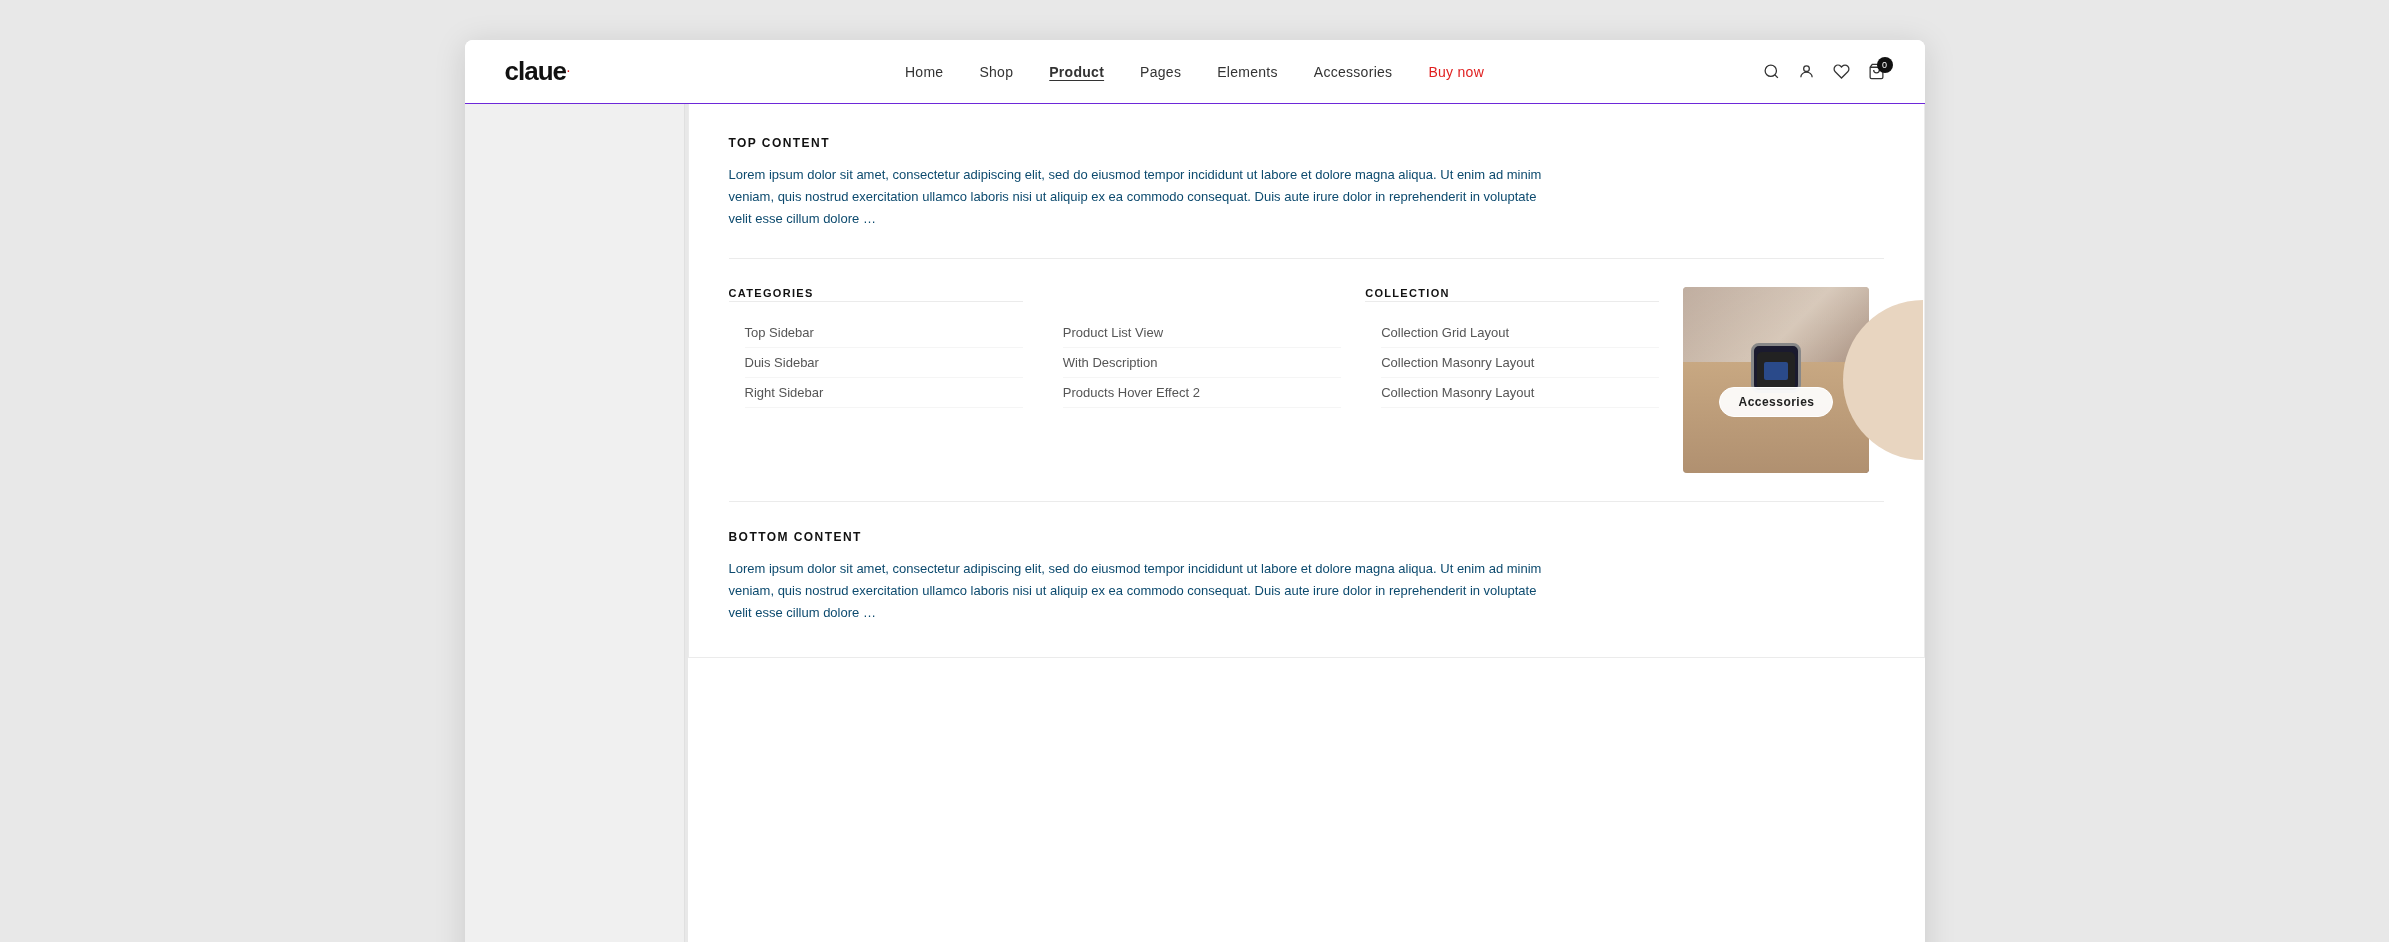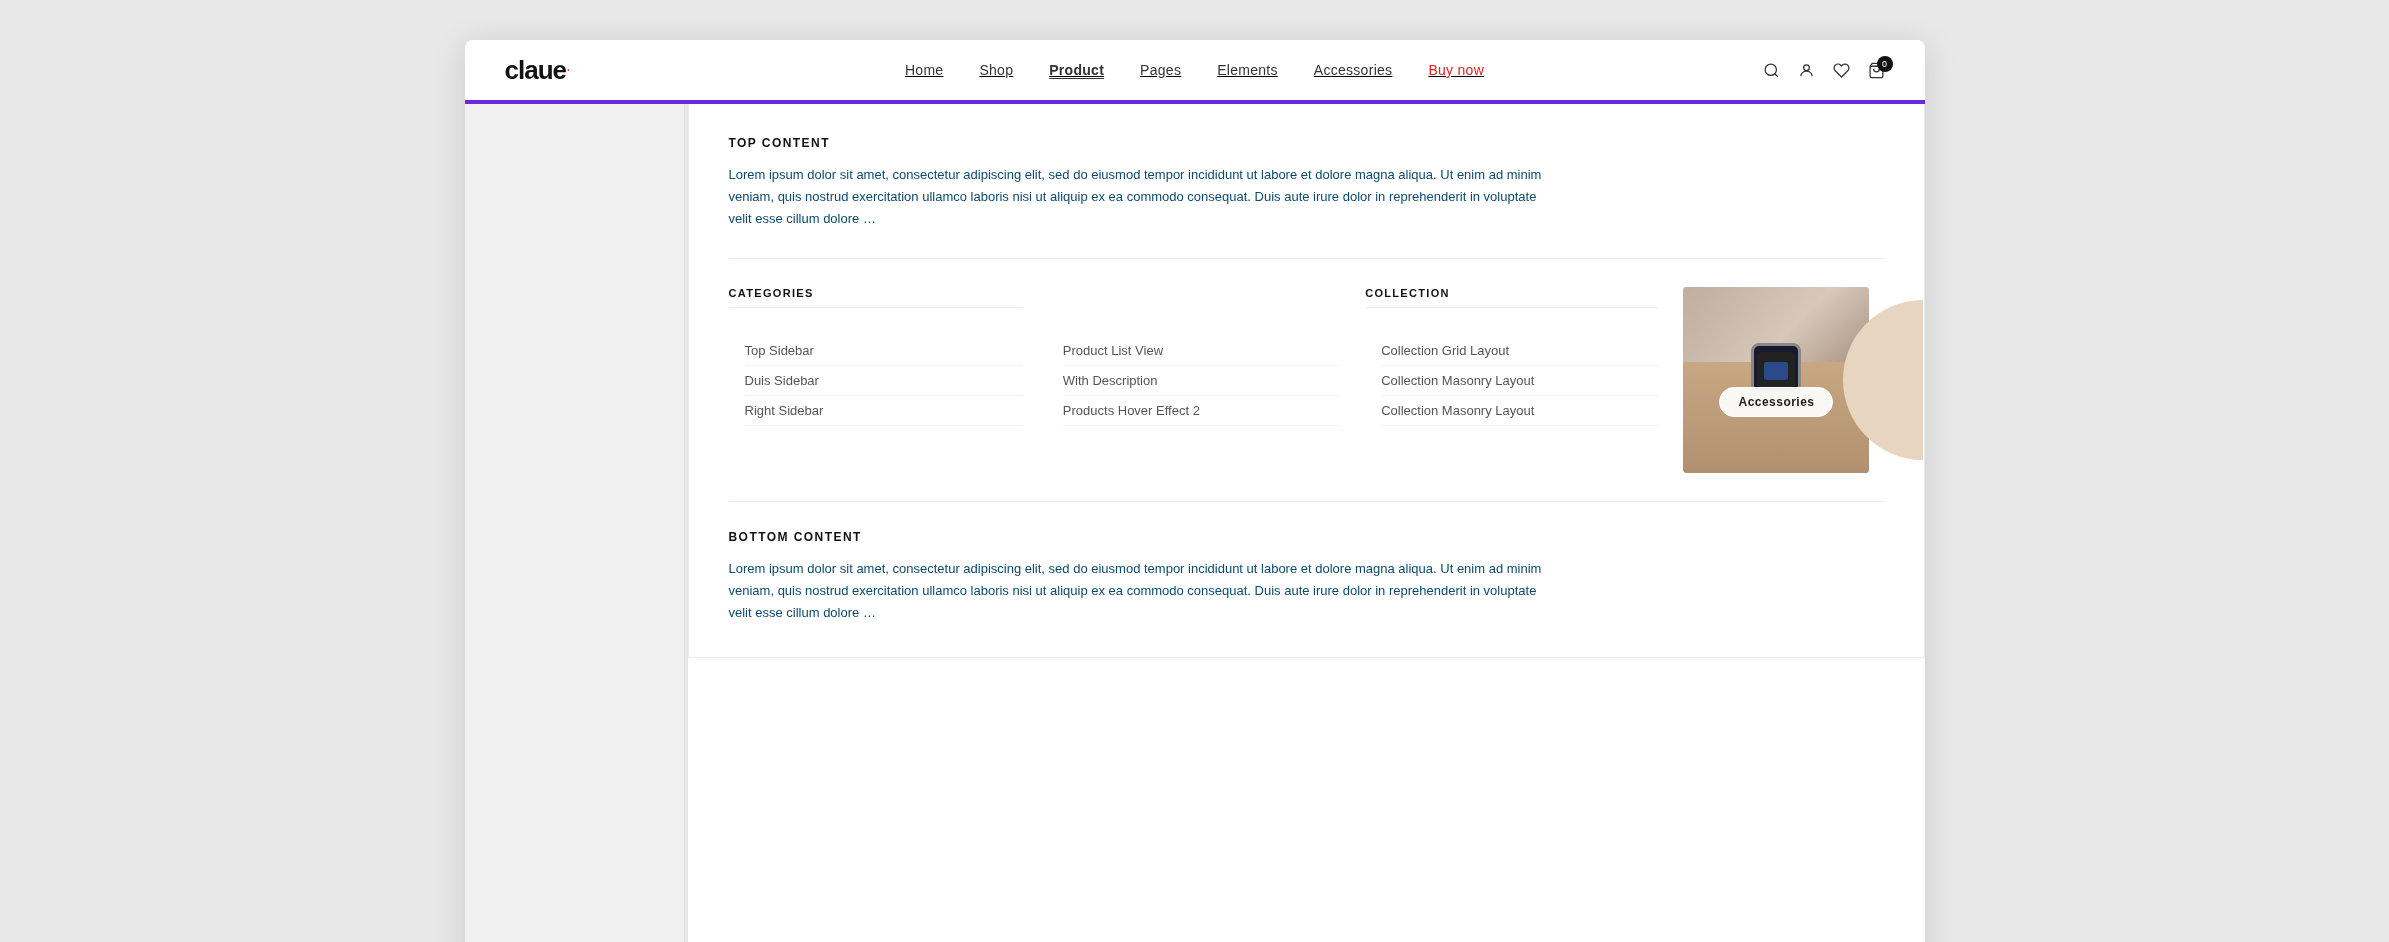--- a/index.html
+++ b/index.html
@@ -20,21 +20,21 @@
       max-width: 100%;
       overflow: hidden;
     }
     
     .header {
       display: flex;
       align-items: center;
       justify-content: space-between;
       padding: 0 40px;
       height: 64px;
-      border-bottom: 4px solid #6d28d9;
+      border-bottom: 1px solid #6d28d9;
       background: #fff;
       position: relative;
     }
     .logo {
       font-size: 26px;
       font-weight: 700;
       color: #111;
       letter-spacing: -1px;
       display: flex;
       align-items: center;
@@ -45,21 +45,20 @@
       vertical-align: super;
       margin-left: 1px;
     }
     nav {
       display: flex;
       align-items: center;
       gap: 36px;
       position: absolute;
       left: 50%;
       transform: translateX(-50%);
-      text-decoration: underline;
     }
     nav a {
       text-decoration: none;
       font-size: 14px;
       color: #333;
       letter-spacing: 0.02em;
     }
     nav a.active {
       font-weight: 600;
       text-decoration: underline;
@@ -151,22 +150,22 @@
     .menu-col {
       flex: 1;
       padding-right: 24px;
     }
     .menu-col-header {
       font-size: 11px;
       font-weight: 700;
       letter-spacing: 0.12em;
       text-transform: uppercase;
       color: #111;
-      margin-bottom: 28px;
-      padding-bottom: 8px;
+      margin-bottom: 16px;
+      padding-bottom: 2px;
       border-bottom: 1px solid #ebebeb;
     }
     .menu-link {
       display: block;
       font-size: 13px;
       color: #555;
       text-decoration: none;
       padding: 7px 0;
       border-bottom: 1px solid #f5f5f5;
       cursor: pointer;

